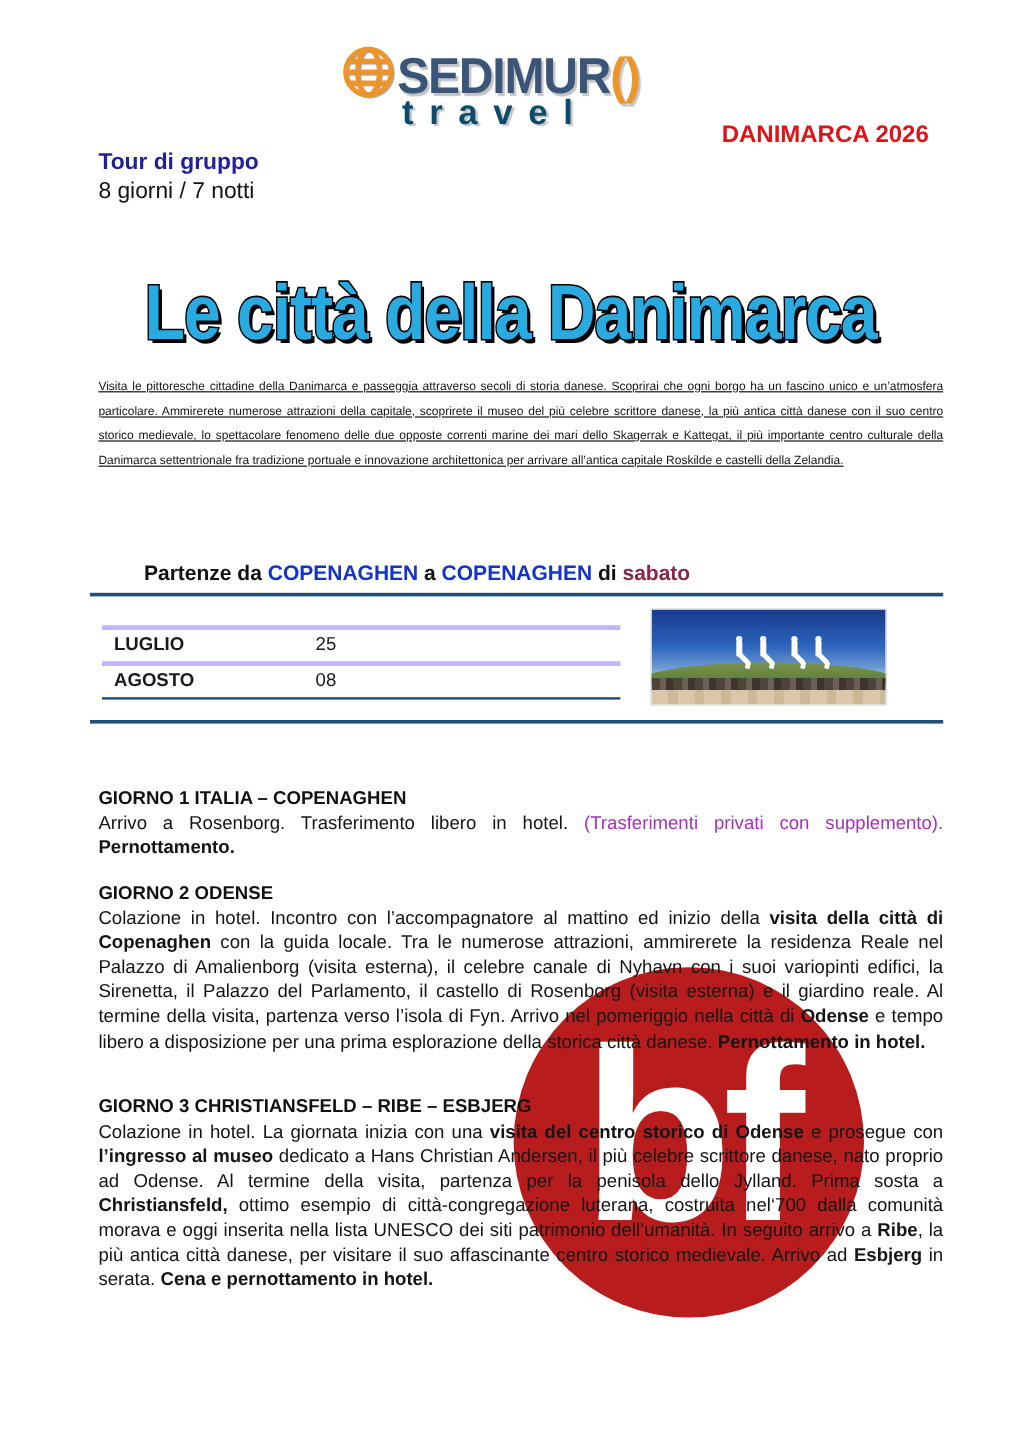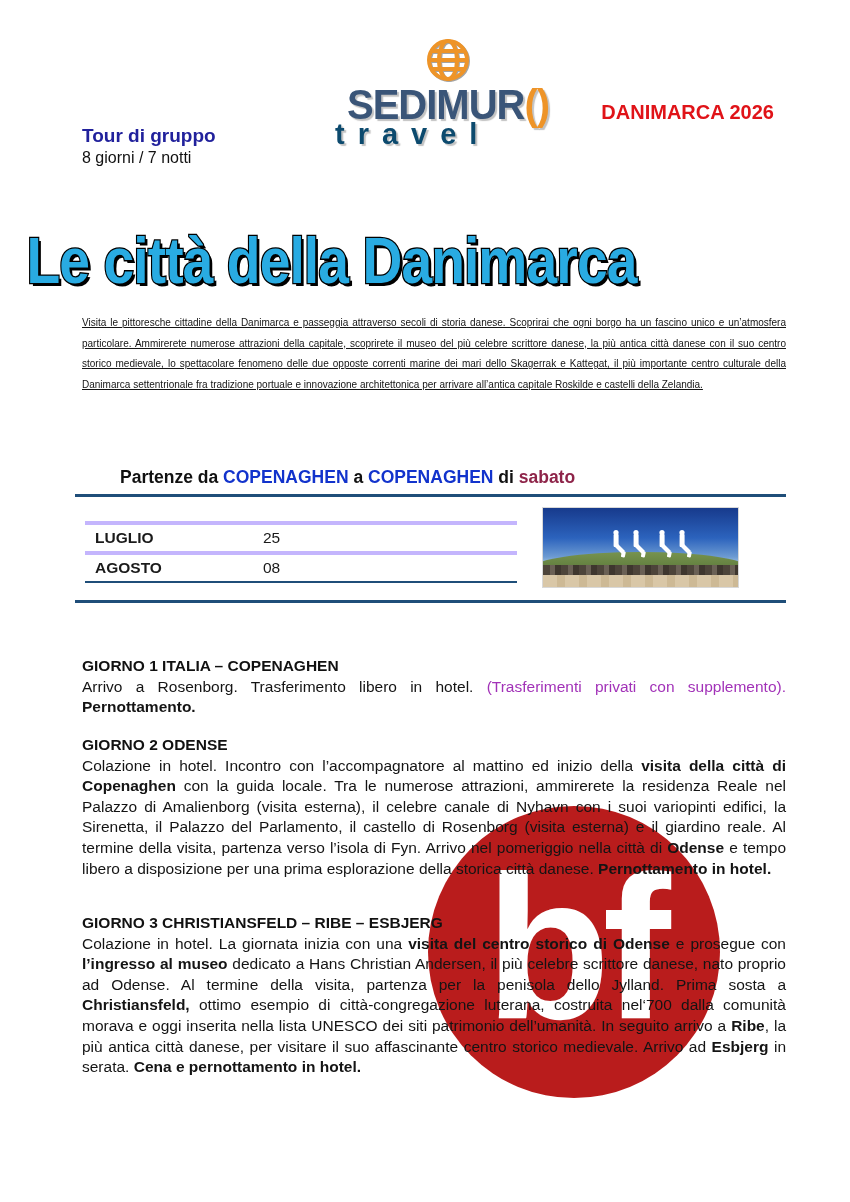--- a/index.html
+++ b/index.html
@@ -14,42 +14,42 @@
     border-radius:50%;background:#b91c1c;z-index:0;
     display:flex;align-items:center;justify-content:center;
   }
   .watermark span{
     font-size:205px;font-weight:700;color:#ffffff;line-height:1;
     letter-spacing:-8px;transform:translateY(-6px);
   }
   .content{position:relative;z-index:1;}
   
   .logo{position:absolute;left:283px;top:30px;width:330px;}
-  .logo-row{display:flex;align-items:center;flex-direction:column;}
+  .logo-row{display:flex;align-items:flex-end;}
   .globe{margin-top:6px;filter:drop-shadow(1.5px 1.5px 0 rgba(90,90,90,.55));}
   .logo-text{
     font-size:40px;font-weight:700;color:#3a5578;line-height:1;
     letter-spacing:-1px;text-shadow:2px 2px 1px rgba(120,120,120,.45);
     display:inline-block;transform:scaleY(1.05);
   }
   .logo-text .oparen{color:#ee9428;}
   .logo-sub{
     font-size:29px;font-weight:700;color:#0c4a6e;letter-spacing:13px;
     margin:-6px 0 0 52px;text-shadow:2px 2px 1px rgba(120,120,120,.45);
   }
   
   .edition{
     position:absolute;top:101px;right:76px;font-size:20px;font-weight:700;
     color:#e01318;letter-spacing:0;
   }
   .tour-type{position:absolute;left:82px;top:125px;font-size:19px;font-weight:700;color:#21219c;}
-  .duration{position:absolute;left:82px;top:149px;font-size:16px;color:#111;}
+  .duration{position:absolute;left:82px;top:149px;font-size:19px;color:#111;}
   
   .main-title{
-    position:absolute;top:226px;left:0;width:850px;text-align:left;
+    position:absolute;top:226px;left:0;width:850px;text-align:center;
   }
   .main-title span{
     display:inline-block;font-size:60px;font-weight:700;letter-spacing:-1px;
     color:#29abe2;transform:scaleX(.92) scaleY(1.08);
     -webkit-text-stroke:2.5px #000;paint-order:stroke fill;
     text-shadow:3px 3px 0 #000;
   }
   
   .intro{
     position:absolute;left:82px;top:303px;width:704px;

